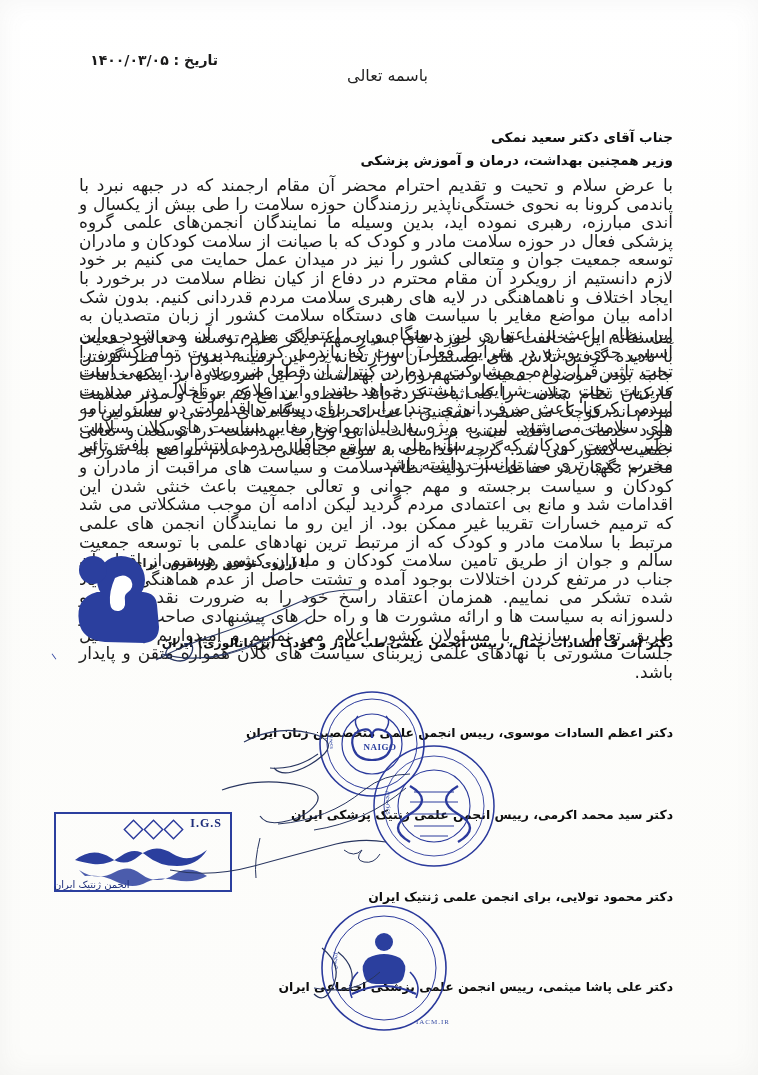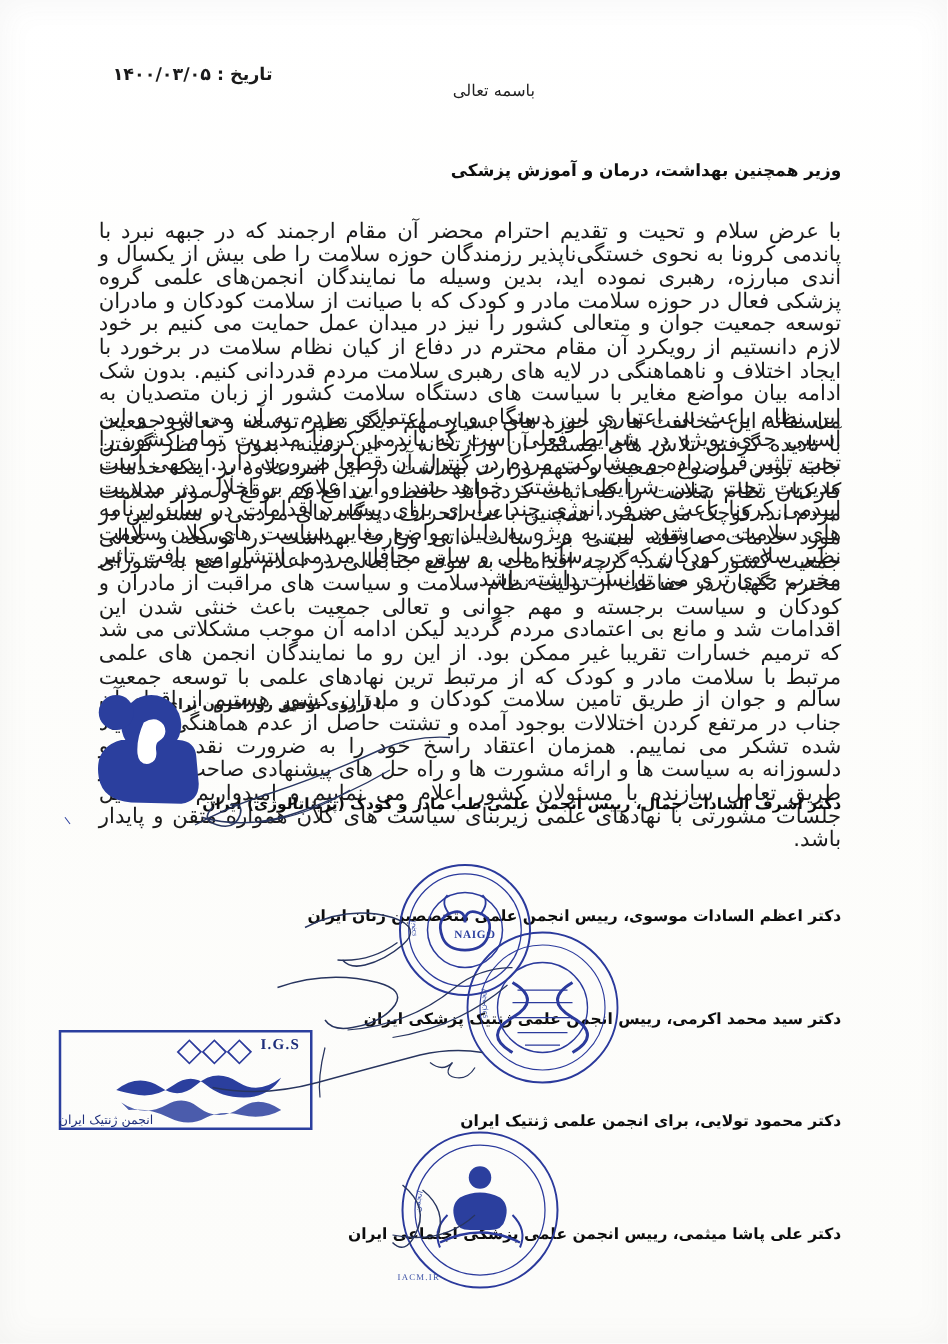--- a/index.html
+++ b/index.html
@@ -49,21 +49,21 @@
     font-weight: bold;
     color: #1a1a1a;
     letter-spacing: 0.2px;
     white-space: nowrap;
     direction: rtl;
   }
   .basmala {
     position: absolute;
     top: 14px;
     right: 330px;
-    font-size: 13px;
+    font-size: 16px;
     color: #1f1f1f;
     white-space: nowrap;
   }
 
   
   .addressee {
     position: absolute;
     top: 126px;
     right: 85px;
     width: 600px;
@@ -150,21 +150,21 @@
   .seal-text-ring {
     font-size: 4.2px;
     fill: #4358ad;
     font-family: "DejaVu Sans", sans-serif;
   }
 
   
   .stamp-perinatology { top: 548px; right: 500px; width: 215px; height: 120px; }
   .stamp-naigo       { top: 688px; right: 330px; width: 112px; height: 112px; }
   .stamp-genetics-med{ top: 742px; right: 260px; width: 128px; height: 128px; }
-  .stamp-igs         { top: 812px; right: 508px; width: 203px; height: 80px; margin-top: 12px; }
+  .stamp-igs         { top: 812px; right: 526px; width: 178px; height: 80px; }
   .stamp-iacm        { top: 902px; right: 308px; width: 132px; height: 132px; }
 
   .sig-scribble-1 { top: 588px; right: 390px; width: 220px; height: 80px; }
   .sig-scribble-2 { top: 716px; right: 368px; width: 150px; height: 70px; }
   .sig-scribble-3 { top: 770px; right: 340px; width: 200px; height: 76px; }
   .sig-scribble-4 { top: 834px; right: 370px; width: 220px; height: 60px; }
   .sig-scribble-5 { top: 938px; right: 330px; width: 120px; height: 74px; }
 
   .igs-box {
     position: absolute;
@@ -191,21 +191,21 @@
     text-align: left;
     font-size: 10px;
     color: #1d2d7a;
     direction: rtl;
   }
   .iacm-label {
     position: absolute;
     bottom: 8px;
     right: 0;
     left: 0;
-    text-align: left;
+    text-align: right;
     font-size: 7px;
     color: #3c51a6;
     letter-spacing: 1px;
     direction: ltr;
     font-family: "Liberation Serif", serif;
   }
   .naigo-label {
     position: absolute;
     top: 50%;
     right: 0;
@@ -225,20 +225,21 @@
 
 <div class="page">
   <div class="paper-tint"></div>
 
   <div class="header-row">
     <div class="doc-date">تاریخ : ۱۴۰۰/۰۳/۰۵</div>
     <div class="basmala">باسمه تعالی</div>
   </div>
 
   <div class="addressee">
+    <div class="addressee-line">جناب آقای دکتر سعید نمکی</div>
     <div class="addressee-line">وزیر همچنین بهداشت، درمان و آموزش پزشکی</div>
   </div>
 
   <div class="body-block p1">
     <p class="body-p">با عرض سلام و تحیت و تقدیم احترام محضر آن مقام ارجمند که در جبهه نبرد با پاندمی کرونا به نحوی خستگی‌ناپذیر رزمندگان حوزه سلامت را طی بیش از یکسال و اندی مبارزه، رهبری نموده اید، بدین وسیله ما نمایندگان انجمن‌های علمی گروه پزشکی فعال در حوزه سلامت مادر و کودک که با صیانت از سلامت کودکان و مادران توسعه جمعیت جوان و متعالی کشور را نیز در میدان عمل حمایت می کنیم بر خود لازم دانستیم از رویکرد آن مقام محترم در دفاع از کیان نظام سلامت در برخورد با ایجاد اختلاف و ناهماهنگی در لایه های رهبری سلامت مردم قدردانی کنیم. بدون شک ادامه بیان مواضع مغایر با سیاست های دستگاه سلامت کشور از زبان متصدیان به این نظام باعث بی اعتباری این دستگاه و بی اعتمادی مردم به آن می شود و این آسیبی جدی بویژه در شرایط فعلی است که پاندمی کرونا مدیریت تمام کشور را تحت تاثیر قرار داده و مشارکت مردم در کنترل آن قطعا ضرورت دارد. بدیهی است مدیریت تحت چنین شرایطی مشتت خواهد شد و این علاوه بر اخلال در مدیریت اپیدمی کرونا باعث صرف انرژی چند برابری برای پیشبرد اقدامات در سایر برنامه های سلامت می شود. این به ویژه به دلیل مواضع مغایر سیاست های کلان سلامت نظیر سلامت کودکان که در رسانه ملی و سایر محافل مردمی انتشار می یافت تاثیر مخرب جدی تری می توانست داشته باشد.</p>
   </div>
 
   <div class="body-block p2">
     <p class="body-p">متاسفانه این مخالفت ها در حوزه های بسیار مهم دیگر نظیر توسعه و تعالی جمعیت با نادیده گرفتن تلاش های مستمر آن وزارتخانه در این زمینه، بدون در نظر گرفتن جانبه بودن موضوع جمعیت و سهم وزارت بهداشت در این امر علاوه بر اینکه خدمات کارکنان نظام سلامت را که اثبات کرده اند حافظ و مدافع کم توقع و موثر سلامت مردم اند، کوچک می شمرد، همچنین باعث انحراف دیدگاه های مردمی و مسئولین در مورد خدمات صادقانه مبتنی بر رسالت ذاتی وزارت بهداشت در توسعه و تعالی جمعیت کشور می شد. گرچه اقدامات به موقع جنابعالی در اعلام مواضع به شورای محترم نگهبان در حفاظت از تولیت نظام سلامت و سیاست های مراقبت از مادران و کودکان و سیاست برجسته و مهم جوانی و تعالی جمعیت باعث خنثی شدن این اقدامات شد و مانع بی اعتمادی مردم گردید لیکن ادامه آن موجب مشکلاتی می شد که ترمیم خسارات تقریبا غیر ممکن بود. از این رو ما نمایندگان انجمن های علمی مرتبط با سلامت مادر و کودک که از مرتبط ترین نهادهای علمی با توسعه جمعیت سالم و جوان از طریق تامین سلامت کودکان و مادران کشور هستیم از اقدام آن جناب در مرتفع کردن اختلالات بوجود آمده و تشتت حاصل از عدم هماهنگی های یاد شده تشکر می نماییم. همزمان اعتقاد راسخ خود را به ضرورت نقد عالمانه و دلسوزانه به سیاست ها و ارائه مشورت ها و راه حل های پیشنهادی صاحب نظران از طریق تعامل سازنده با مسئولان کشور اعلام می نماییم و امیدواریم با تشکیل جلسات مشورتی با نهادهای علمی زیربنای سیاست های کلان همواره متقن و پایدار باشد.</p>
   </div>

